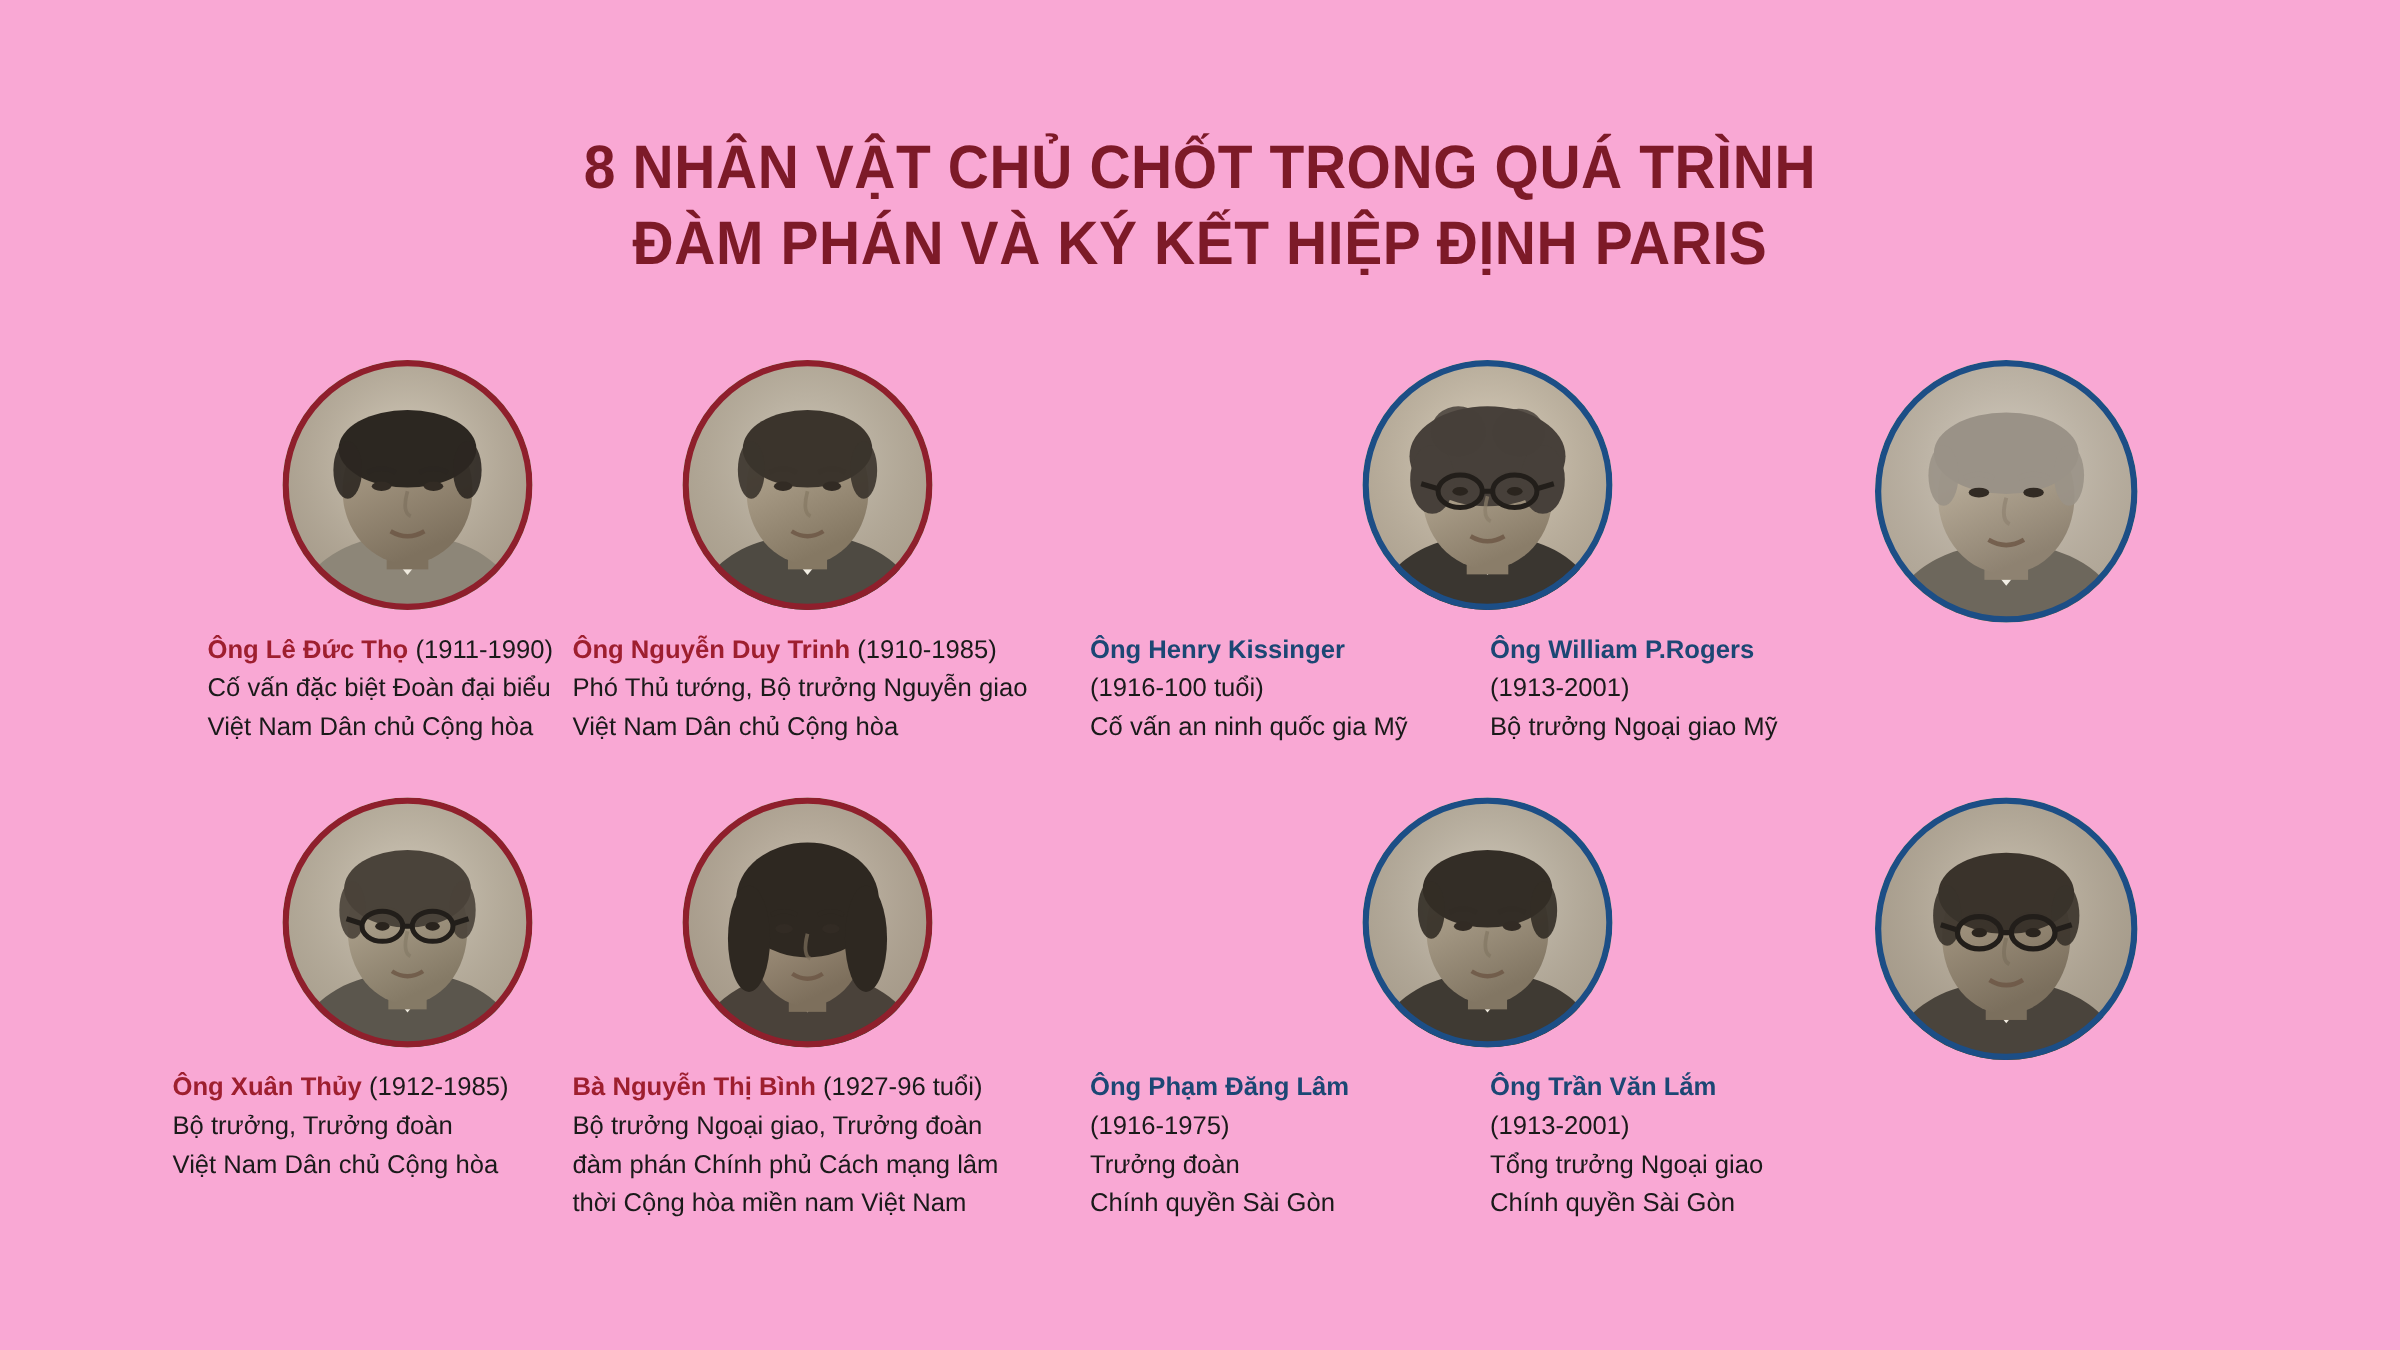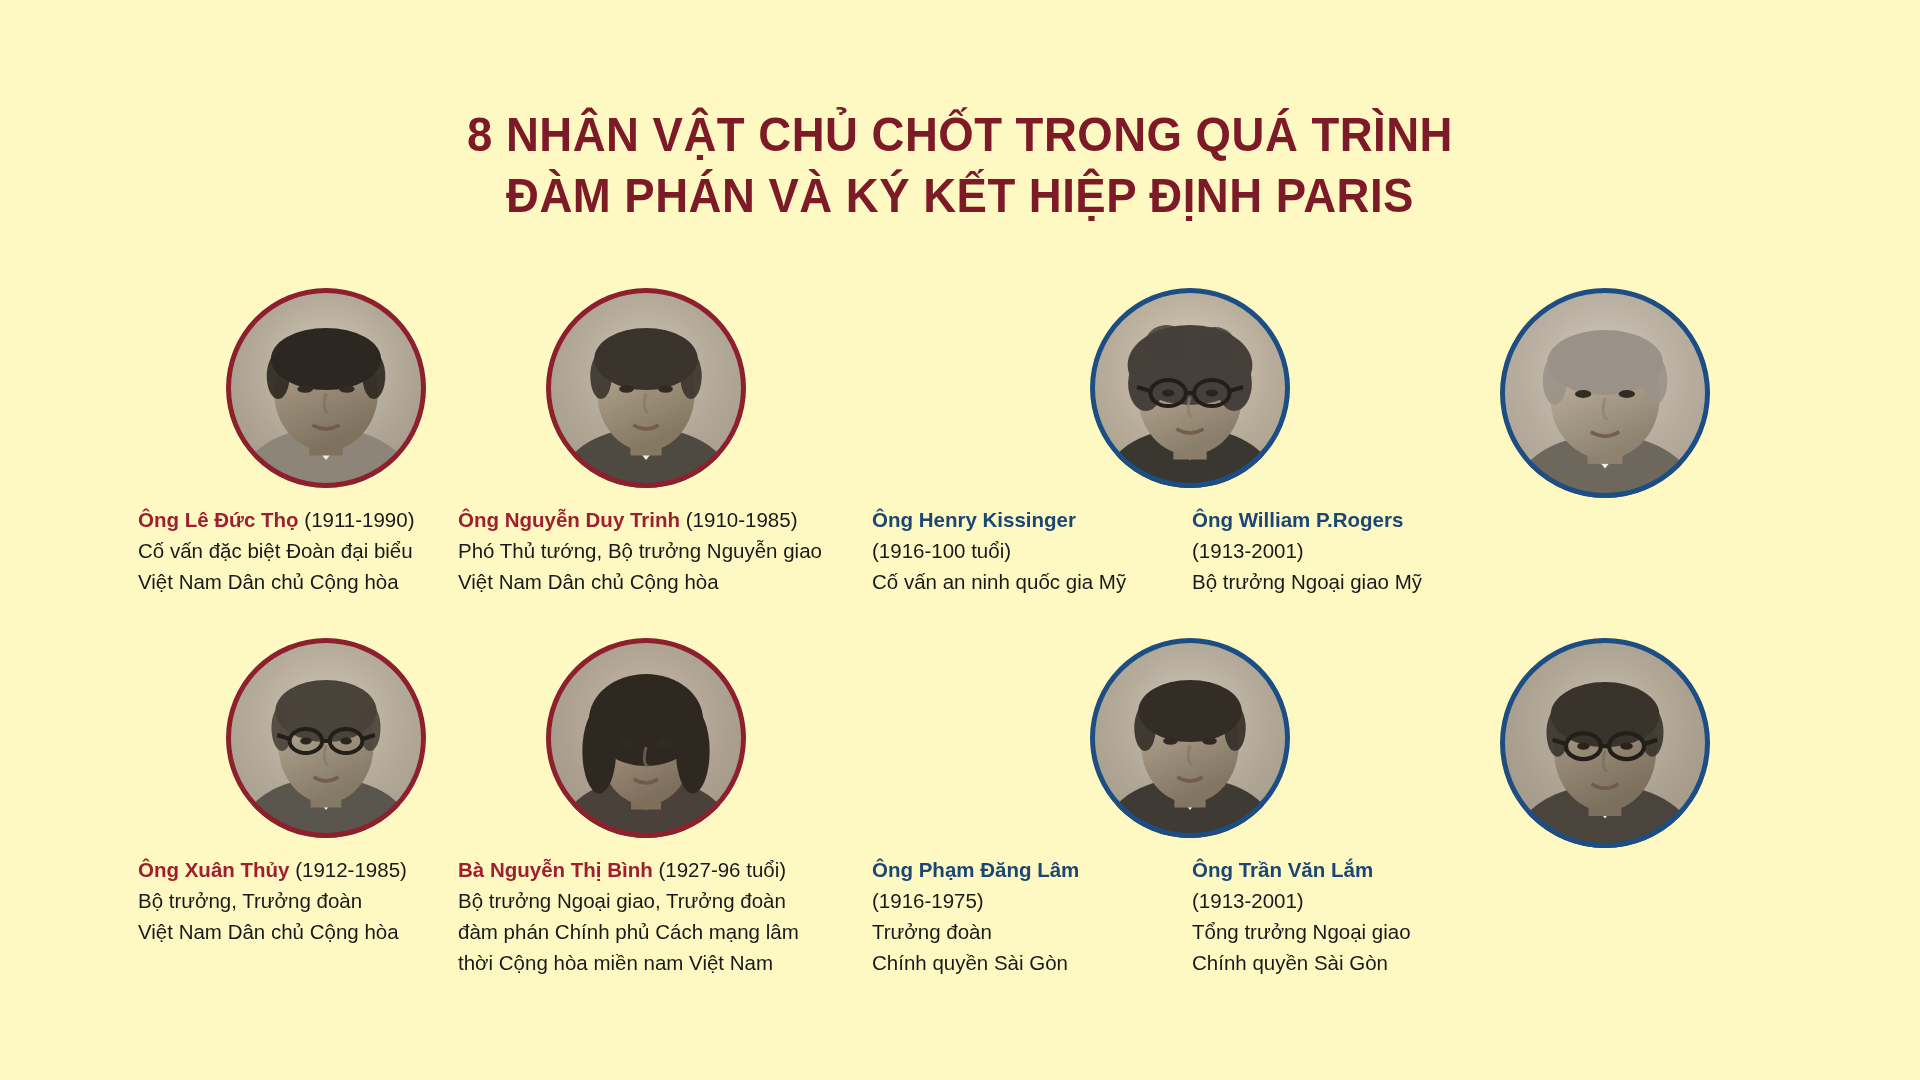--- a/index.html
+++ b/index.html
@@ -5,21 +5,21 @@
   * { margin:0; padding:0; box-sizing:border-box; }
   html,body {
     width:1920px; height:1080px;
     background:#f4f4f4;
     font-family:"Liberation Sans", sans-serif;
     overflow:hidden;
   }
   #page {
     position:relative;
     width:1920px; height:1080px;
-    background:#fef9c3;
+    background:#f9a8d4;
   }
 
   
   .title-block {
     position:absolute;
     top:104px; left:0; width:1920px;
     text-align:center;
   }
   .title-line {
     font-family:"Liberation Sans Narrow","Liberation Sans", sans-serif;
@@ -121,21 +121,21 @@
 
     <path d="M 100 105 q -4.68 17 2.6 20" stroke="#7e715e" stroke-width="3" fill="none" opacity=".7"></path>
 
     <path d="M 86.48 137 q 13.52 8 27.04 0" stroke="#6b5544" stroke-width="3.5" fill="none" opacity=".8"></path>
 
     <ellipse cx="100" cy="100" rx="124" ry="124" fill="none" stroke="#3a3228" stroke-width="52" opacity=".10"></ellipse>
   </svg>
               <div class="ring" style="border: 5px solid rgb(143, 31, 44);"></div>
             </div>
           </div>
-          <div class="caption" style="margin-top: 16px;">
+          <div class="caption" style="margin-top: 16px; margin-left: 28px;">
             <span class="line"><span class="nm" style="color: rgb(158, 31, 47);">Ông Lê Đức Thọ</span><span> (1911-1990)</span></span>
             <span class="line">Cố vấn đặc biệt Đoàn đại biểu</span>
             <span class="line">Việt Nam Dân chủ Cộng hòa</span>
           </div>
         </div>
         <div class="person" style="left: 458px;">
           <div class="portrait-wrap">
             <div class="portrait" style="width: 200px; height: 200px; margin-left: 88px; margin-top: 12px;">
   <svg viewBox="0 0 200 200" preserveAspectRatio="xMidYMid slice" aria-hidden="true">
     <defs>

